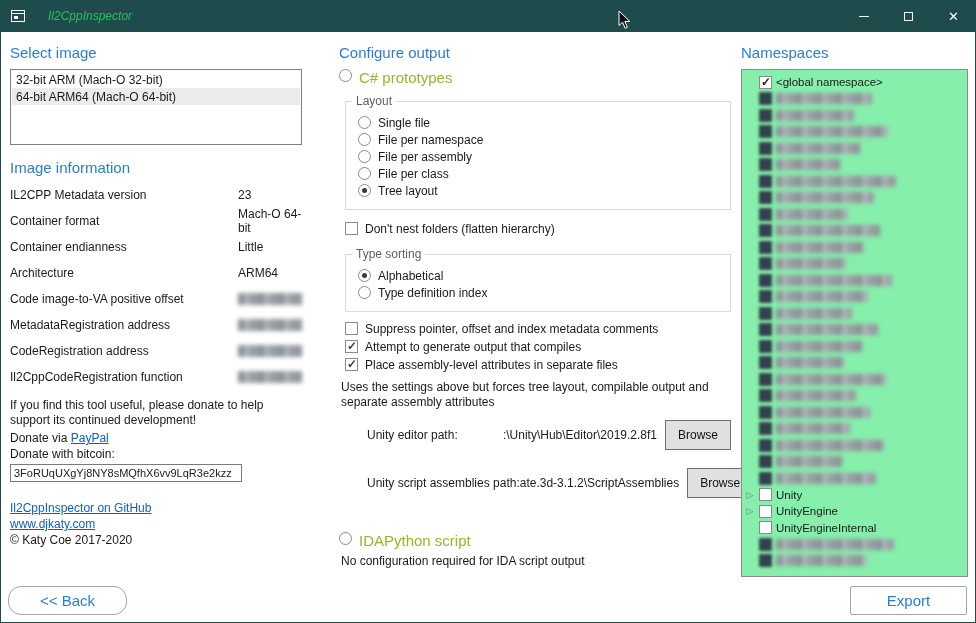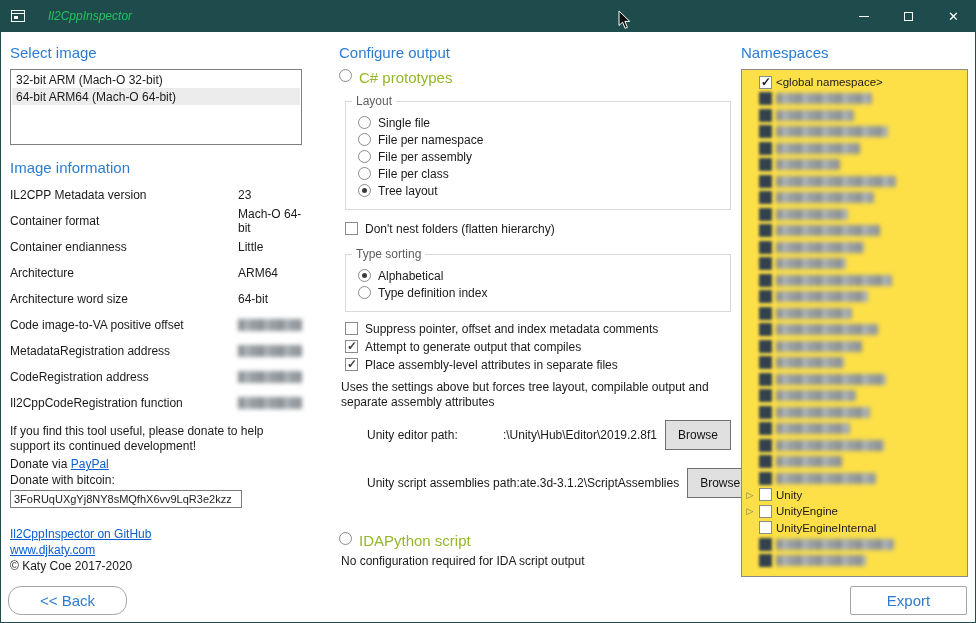--- a/index.html
+++ b/index.html
@@ -72,21 +72,21 @@
   .desc { margin:4px 0 0 2px; line-height:15px; width:382px; }
   .path-row { display:flex; align-items:center; margin:10px 0 0 28px; }
   .path-row + .path-row { margin-top:18px; }
   .path-label { flex:none; }
   .path-value { margin-left:auto; margin-right:8px; white-space:nowrap; }
   .browse-btn { width:66px; height:30px; background:#e0e0e0; border:1px solid #707070;
                 font:12px "Liberation Sans", sans-serif; color:#111; flex:none; }
 
   
   #col-right { position:absolute; left:741px; top:32px; width:227px; }
-  .ns-panel { border:1px solid #8a8a8a; height:508px; padding:4px 2px 4px 3px; overflow:hidden; background:#fde047; }
+  .ns-panel { border:1px solid #8a8a8a; height:508px; padding:4px 2px 4px 3px; overflow:hidden; background:#86efac; }
   .ns-row { display:flex; align-items:center; height:16.5px; gap:4px; }
   .ns-expander { width:10px; flex:none; font-size:9px; color:#707070; text-align:center; line-height:10px; }
   .ns-label { font-size:11.5px; white-space:nowrap; }
   .ns-row .checkbox.on::after { color:#1c1c1c; }
   .redact-box { width:13px; height:13px; flex:none; background:#33414d; filter:blur(1.5px); border-radius:1px; }
   .ns-bar { height:11px; }
 
   
   .cursor { position:absolute; left:618px; top:10px; z-index:60; pointer-events:none; }
 </style>
@@ -133,24 +133,20 @@
         <span class="info-key">Container format</span>
         <span class="info-val">Mach-O 64-bit</span>
       </div>
       <div class="info-row">
         <span class="info-key">Container endianness</span>
         <span class="info-val">Little</span>
       </div>
       <div class="info-row">
         <span class="info-key">Architecture</span>
         <span class="info-val">ARM64</span>
-      </div>
-      <div class="info-row">
-        <span class="info-key">Architecture word size</span>
-        <span class="info-val">64-bit</span>
       </div>
       <div class="info-row">
         <span class="info-key">Code image-to-VA positive offset</span>
         <span class="redact-bar" style="width: 94px;"></span>
       </div>
       <div class="info-row">
         <span class="info-key">MetadataRegistration address</span>
         <span class="redact-bar" style="width: 90px;"></span>
       </div>
       <div class="info-row">

